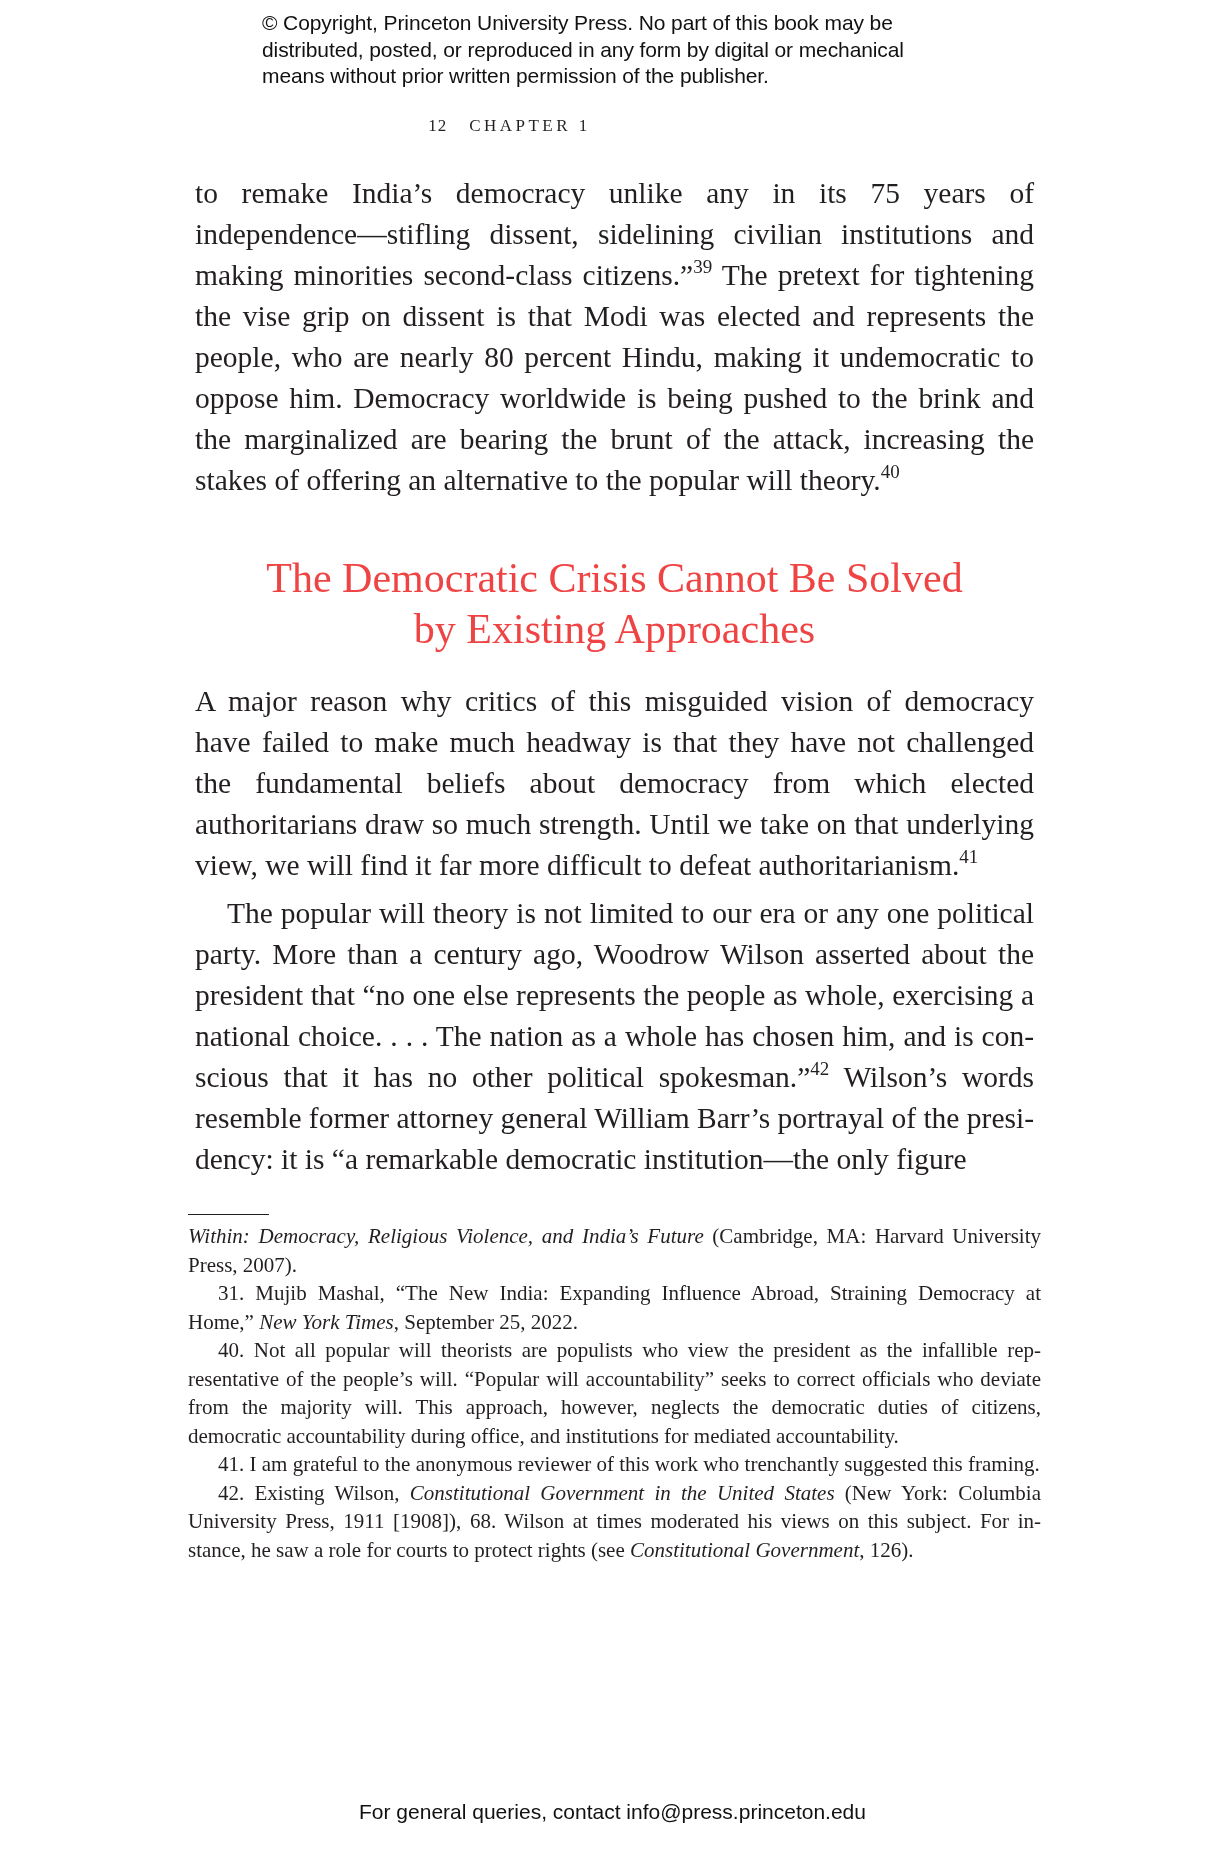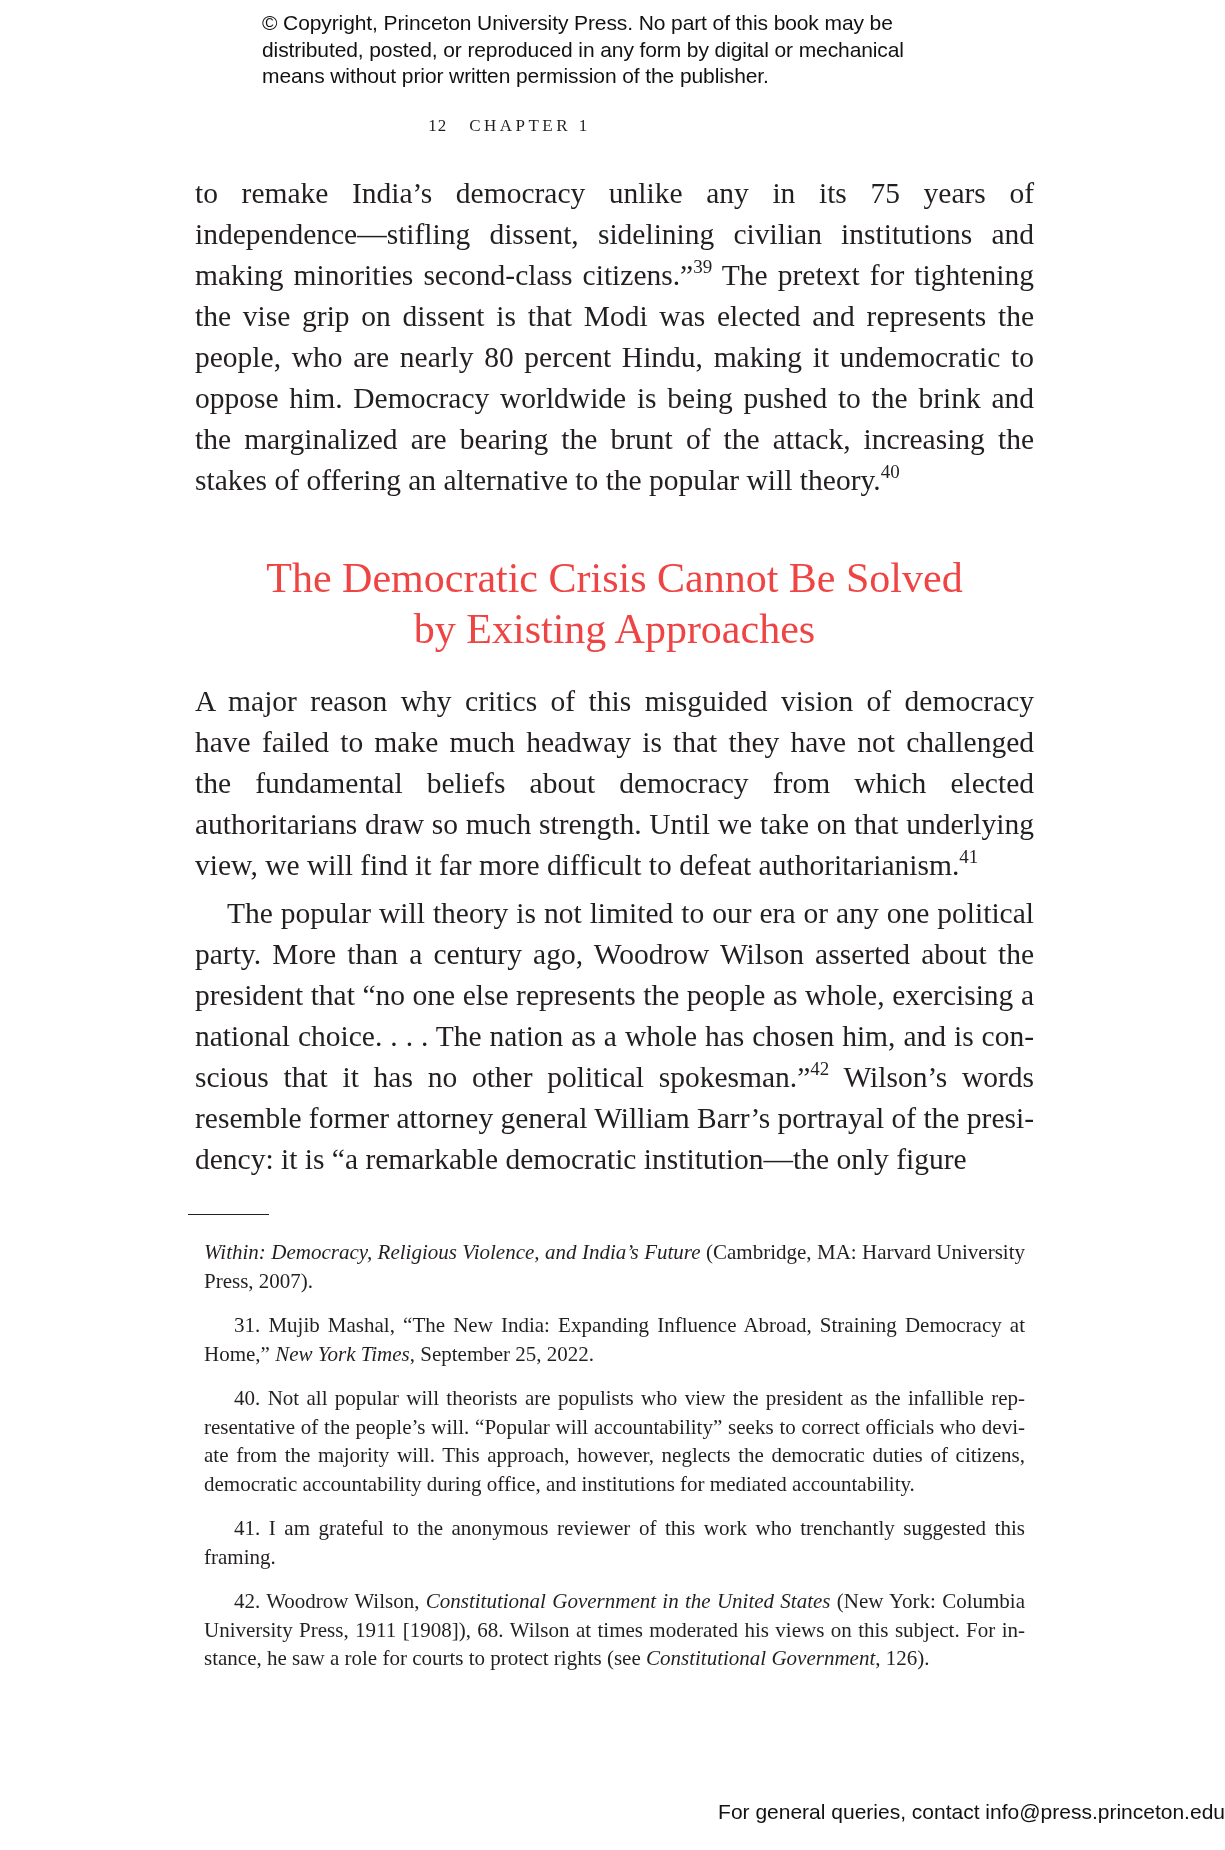--- a/index.html
+++ b/index.html
@@ -88,31 +88,31 @@
       left: 188px;
       top: 1222px;
       width: 853px;
       font-family: "Liberation Serif", serif;
       font-size: 21px;
       line-height: 28.5px;
       text-align: justify;
       color: #231f20;
     }
     .footnotes p {
-      margin: 16px;
+      margin: 0;
     }
     .footnotes p.note {
       text-indent: 30px;
     }
     .footer {
       position: absolute;
       left: 0;
       top: 1800px;
       width: 1225px;
-      text-align: right;
+      text-align: center;
       font-family: "Liberation Sans", sans-serif;
       font-size: 21px;
       color: #111111;
     }
     em { font-style: italic; }
   </style>
 </head>
 <body>
 
 <div class="copyright">
@@ -139,16 +139,16 @@
   <p class="indent"><span>The popular will theory is not limited to our era or any one political party. More than a century ago, Woodrow Wilson asserted about the president that “no one else represents the people as whole, exercising a national choice. . . . The nation as a whole has chosen him, and is con­scious that it has no other political spokesman.”</span><sup>42</sup><span> Wilson’s words resemble former attorney general William Barr’s portrayal of the presi­dency: it is “a remarkable democratic institution—the only figure</span></p>
 </div>
 
 <div class="footnote-rule"></div>
 
 <div class="footnotes">
   <p><em>Within: Democracy, Religious Violence, and India’s Future</em><span> (Cambridge, MA: Harvard University Press, 2007).</span></p>
   <p class="note"><span>31. </span><span>Mujib Mashal, “The New India: Expanding Influence Abroad, Straining Democracy at Home,” </span><em>New York Times</em><span>, September 25, 2022.</span></p>
   <p class="note"><span>40. </span><span>Not all popular will theorists are populists who view the president as the infallible rep­resentative of the people’s will. “Popular will accountability” seeks to correct officials who devi­ate from the majority will. This approach, however, neglects the democratic duties of citizens, democratic accountability during office, and institutions for mediated accountability.</span></p>
   <p class="note"><span>41. </span><span>I am grateful to the anonymous reviewer of this work who trenchantly suggested this framing.</span></p>
-  <p class="note"><span>42. </span><span>Woodrow Wilson, </span><em>Constitutional Government in the United States</em><span> (New York: Columbia University Press, 1911 [1908]), 68. Wilson at times moderated his views on this subject. For in­stance, he saw a role for courts to protect rights (see </span><em>Constitutional Government</em><span>, 126).</span></p>
+  <p class="note"><span>42. </span><span>Existing Wilson, </span><em>Constitutional Government in the United States</em><span> (New York: Columbia University Press, 1911 [1908]), 68. Wilson at times moderated his views on this subject. For in­stance, he saw a role for courts to protect rights (see </span><em>Constitutional Government</em><span>, 126).</span></p>
 </div>
 
 <div class="footer">For general queries, contact info@press.princeton.edu</div>
 
 </body></html>

